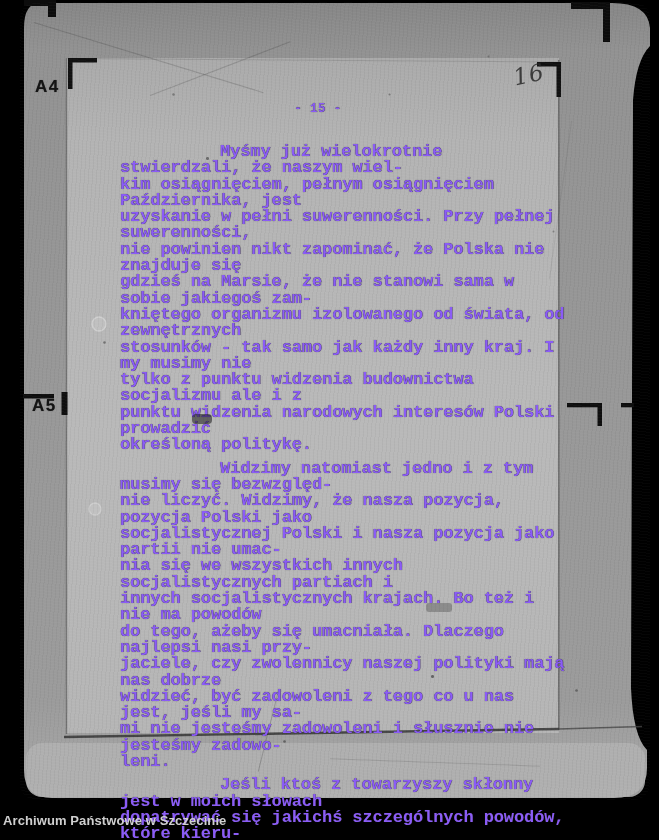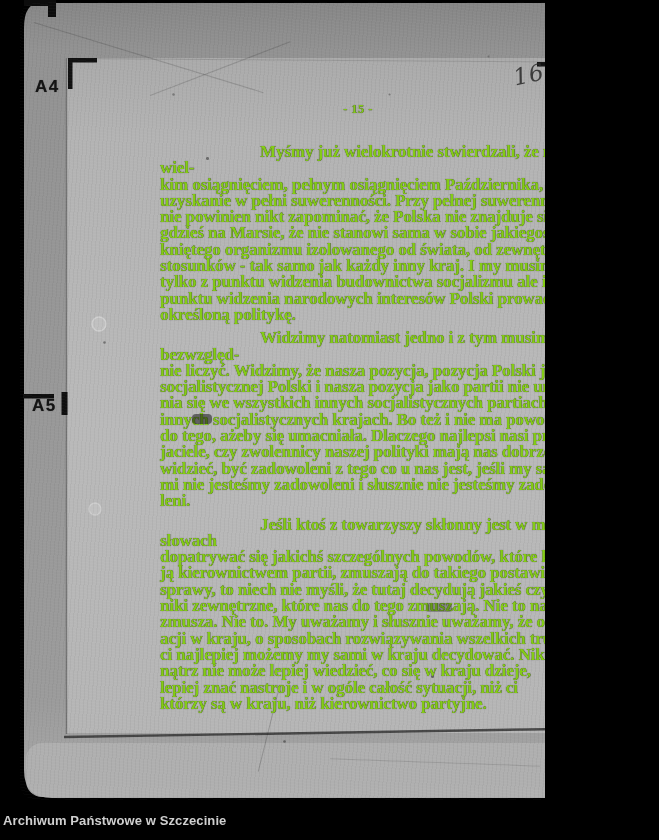--- a/index.html
+++ b/index.html
@@ -1,16 +1,16 @@
 <!DOCTYPE html>
 <html><head>
 <meta charset="utf-8">
 <style>
   html,body{margin:0;padding:0;background:#000;}
-  .scene{position:relative;width:545px;height:840px;background:#000;overflow:hidden;
+  .scene{position:relative;width:659px;height:840px;background:#000;overflow:hidden;
          font-family:"Liberation Sans",sans-serif;}
   .scene *{box-sizing:border-box;}
 
   .bg-svg{position:absolute;left:0;top:0;width:659px;height:840px;display:block;}
 
   
   .grain{position:absolute;left:20px;top:2px;width:630px;height:798px;border-radius:16px;
     background:
       repeating-linear-gradient(94deg, rgba(0,0,0,.10) 0 1px, rgba(0,0,0,0) 1px 4px),
       repeating-linear-gradient(7deg, rgba(255,255,255,.07) 0 1px, rgba(255,255,255,0) 1px 3px);
@@ -43,23 +43,23 @@
   .frame-label{position:absolute;color:#141414;font-weight:bold;font-size:17px;
     letter-spacing:1.5px;font-family:"Liberation Sans",sans-serif;
     text-shadow:0 0 1px rgba(0,0,0,.5);}
   .label-a4{left:35px;top:77px;}
   .label-a5{left:32px;top:396px;text-align:center;}
 
   .handnote{position:absolute;left:513px;top:60px;width:46px;
     font-family:"DejaVu Serif",serif;font-style:italic;font-size:23px;font-weight:400;
     color:#2d2d2d;transform:rotate(-12deg);letter-spacing:1px;opacity:.88;}
 
-  .typewriter{font-family:Liberation Serif, serif;
-    font-weight:bold;color:#84cc16;letter-spacing:-0.1px;
-    text-shadow:0 0 0.8px rgba(35,35,35,.9), 0.3px 0.3px 0.4px rgba(50,50,50,.5);margin-left:40px;}
+  .typewriter{font-family:Liberation Mono, monospace;
+    font-weight:bold;color:#8b5cf6;letter-spacing:-0.1px;
+    text-shadow:0 0 0.8px rgba(35,35,35,.9), 0.3px 0.3px 0.4px rgba(50,50,50,.5);}
 
   .page-number{position:absolute;left:120px;top:102px;width:396px;text-align:center;
     font-size:12.3px;letter-spacing:0.5px;}
 
   .body-text{position:absolute;left:120px;top:144px;width:446px;font-size:17px;
     line-height:16.3px;}
   .body-text p{margin:0 0 7px 0;white-space:pre-line;text-indent:100px;}
 
   .footer{position:absolute;left:3px;top:813px;color:#cfcfcf;font-weight:bold;
     font-size:13px;letter-spacing:0.1px;font-family:"Liberation Sans",sans-serif;}

